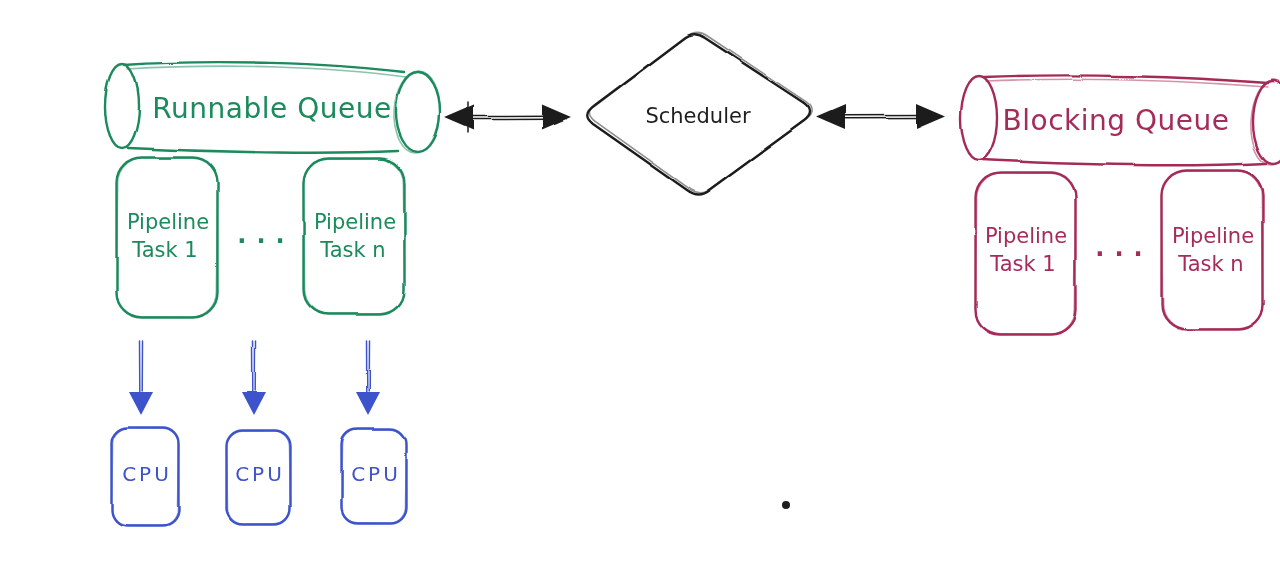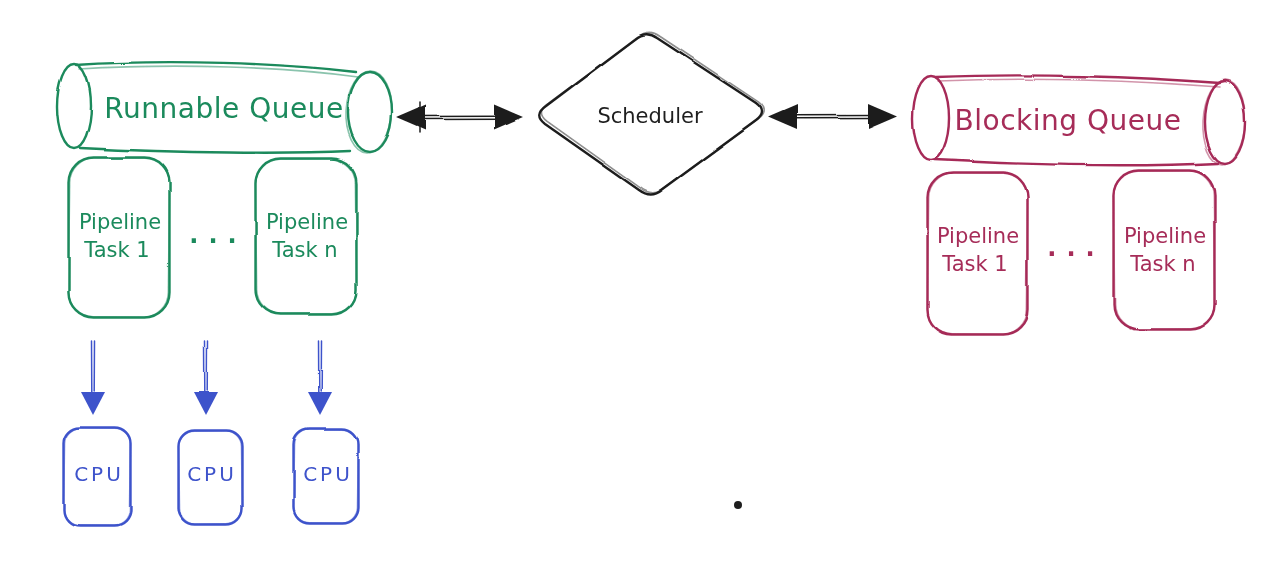--- a/index.html
+++ b/index.html
@@ -3,21 +3,21 @@
 <meta charset="utf-8">
 <style>
   html, body {
     margin: 0;
     padding: 0;
     background: #ffffff;
     width: 1280px;
     height: 588px;
     overflow: hidden;
   }
-  .canvas-wrap { width: 1224px; height: 588px; position: relative; }
+  .canvas-wrap { width: 1224px; height: 588px; position: relative; padding-left: 48px; }
   svg { display: block; }
   .shape {
     fill: none;
     stroke-width: 2.4;
     stroke-linecap: round;
     stroke-linejoin: round;
   }
   .sketch { opacity: 0.5; stroke-width: 1.6; }
   .thin { stroke-width: 1.5; }
   text {

